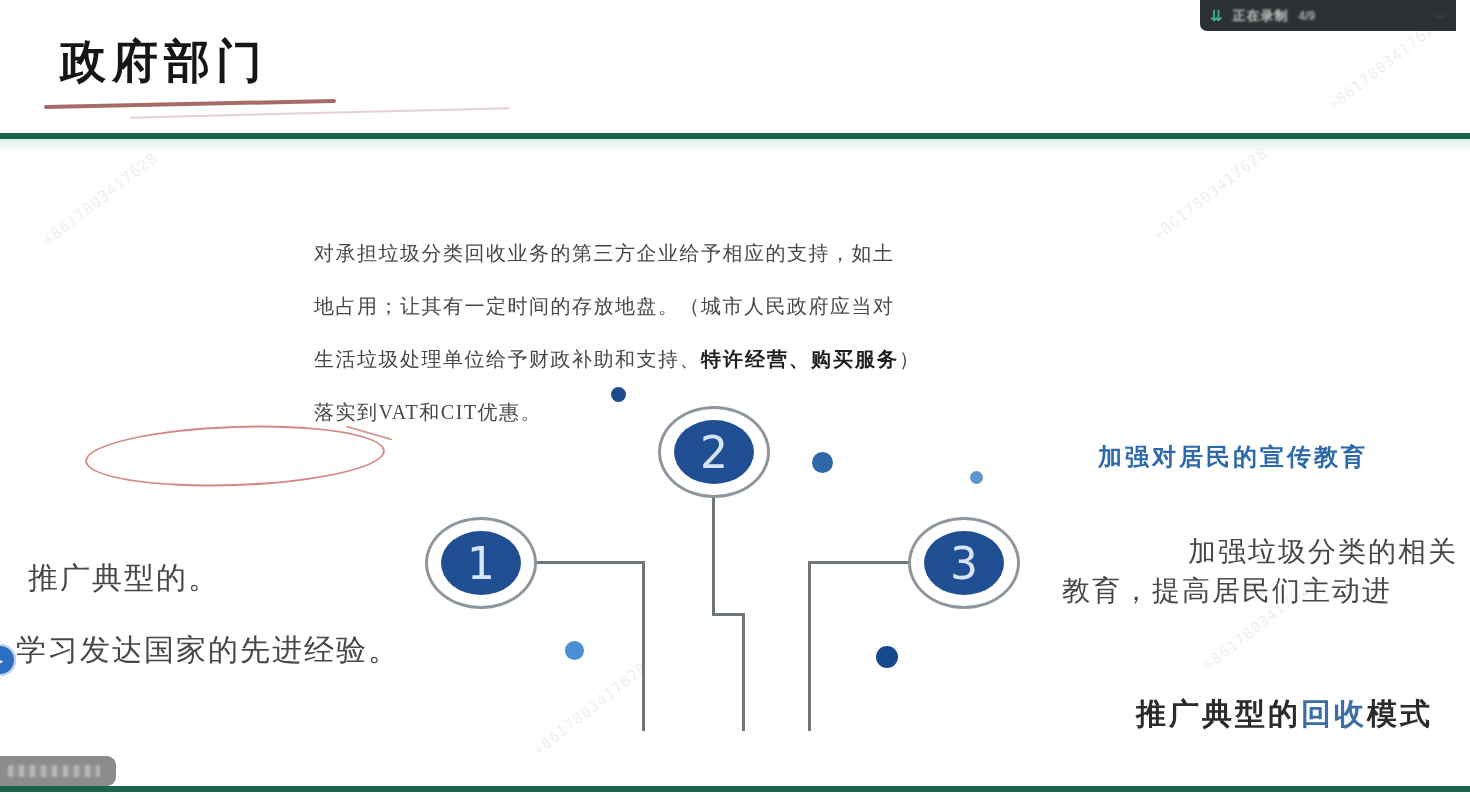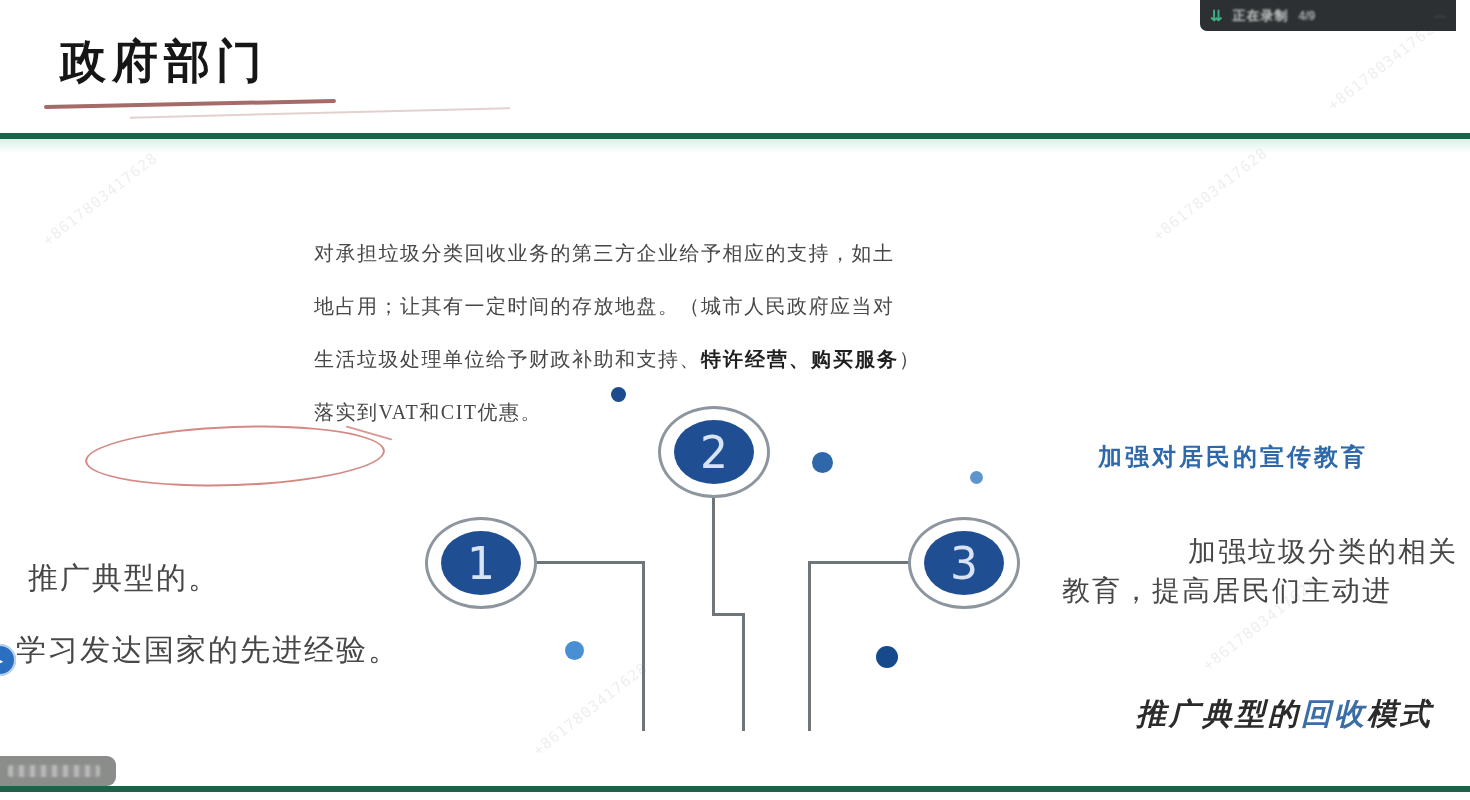--- a/index.html
+++ b/index.html
@@ -119,21 +119,21 @@
   <div class="abs para-line serif" style="top:399px;">落实到VAT和CIT优惠。</div>
 
   <div class="abs annot-ellipse"></div>
   <div class="abs annot-tail"></div>
   <div class="abs l-line serif" style="left:28px;top:558px;">推广典型的。</div>
   <div class="abs l-line serif" style="left:16px;top:630px;">学习发达国家的先进经验。</div>
 
   <div class="abs r-heading">加强对居民的宣传教育</div>
   <div class="abs r-line serif" style="left:1140px;top:533px;margin-left:48px;">加强垃圾分类的相关</div>
   <div class="abs r-line serif" style="left:1062px;top:572px;">教育，提高居民们主动进</div>
-  <div class="abs r-line-bold serif" style="left:1136px;top:694px;font-style:italic;">
+  <div class="abs r-line-bold serif" style="left:1136px;top:694px;">
     <span>推广典型的</span><span class="hl-blue">回收</span><span>模式</span>
   </div>
 
   <div class="abs conn" style="left:533px;top:561px;width:112px;height:3px;"></div>
   <div class="abs conn" style="left:642px;top:561px;width:3px;height:170px;"></div>
   <div class="abs conn" style="left:712px;top:496px;width:3px;height:120px;"></div>
   <div class="abs conn" style="left:712px;top:613px;width:33px;height:3px;"></div>
   <div class="abs conn" style="left:742px;top:613px;width:3px;height:118px;"></div>
   <div class="abs conn" style="left:808px;top:561px;width:105px;height:3px;"></div>
   <div class="abs conn" style="left:808px;top:561px;width:3px;height:170px;"></div>

